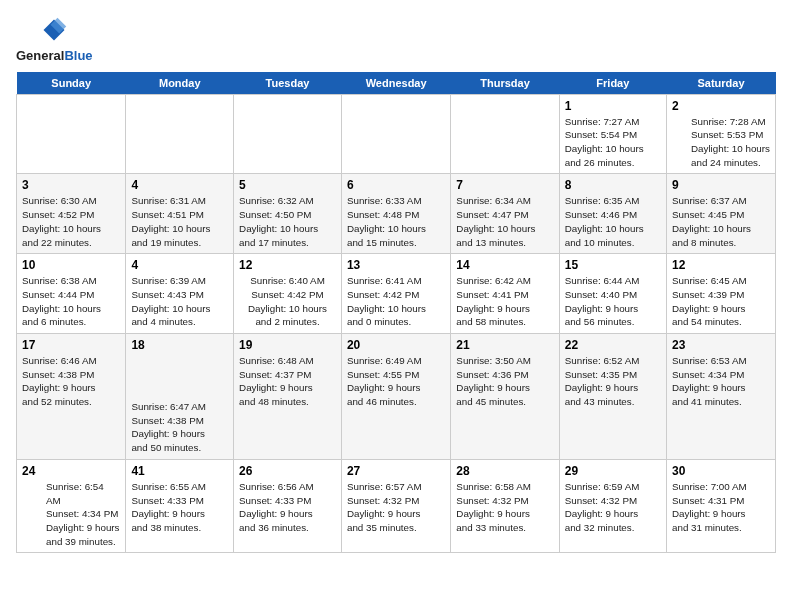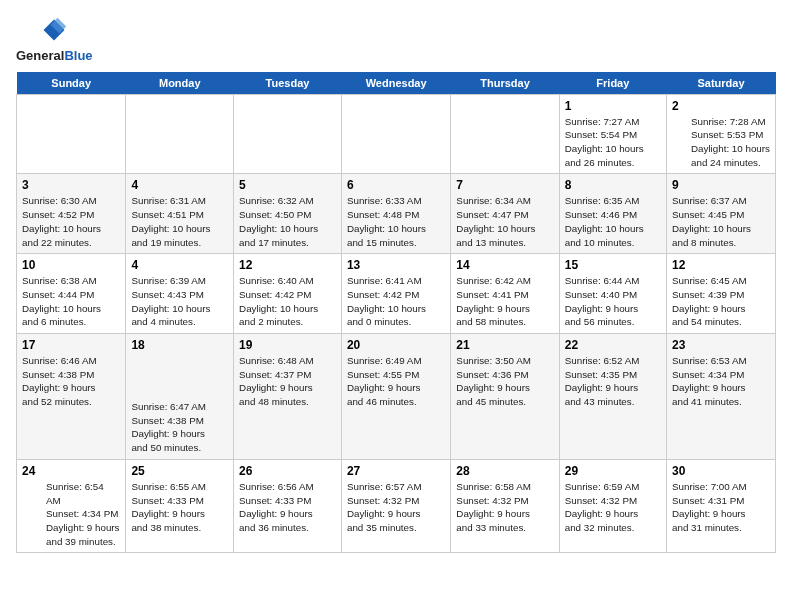--- a/index.html
+++ b/index.html
@@ -202,21 +202,21 @@
           </td>
           <td>
             <span class="day-num">4</span>
             <div class="day-info" style="white-space: pre-line;">Sunrise: 6:39 AM
 Sunset: 4:43 PM
 Daylight: 10 hours
 and 4 minutes.</div>
           </td>
           <td>
             <span class="day-num">12</span>
-            <div class="day-info" style="white-space: pre-line;">Sunrise: 6:40 AM
+            <div class="day-info" style="white-space: pre-line; text-align: center;">Sunrise: 6:40 AM
 Sunset: 4:42 PM
 Daylight: 10 hours
 and 2 minutes.</div>
           </td>
           <td>
             <span class="day-num">13</span>
             <div class="day-info" style="white-space: pre-line;">Sunrise: 6:41 AM
 Sunset: 4:42 PM
 Daylight: 10 hours
 and 0 minutes.</div>
@@ -296,21 +296,21 @@
         </tr>
         <tr>
           <td>
             <span class="day-num">24</span>
             <div class="day-info" style="white-space: pre-line; margin-left: 24px;">Sunrise: 6:54 AM
 Sunset: 4:34 PM
 Daylight: 9 hours
 and 39 minutes.</div>
           </td>
           <td>
-            <span class="day-num">25</span>
+            <span class="day-num">41</span>
             <div class="day-info" style="white-space: pre-line;">Sunrise: 6:55 AM
 Sunset: 4:33 PM
 Daylight: 9 hours
 and 38 minutes.</div>
           </td>
           <td>
             <span class="day-num">26</span>
             <div class="day-info" style="white-space: pre-line;">Sunrise: 6:56 AM
 Sunset: 4:33 PM
 Daylight: 9 hours

